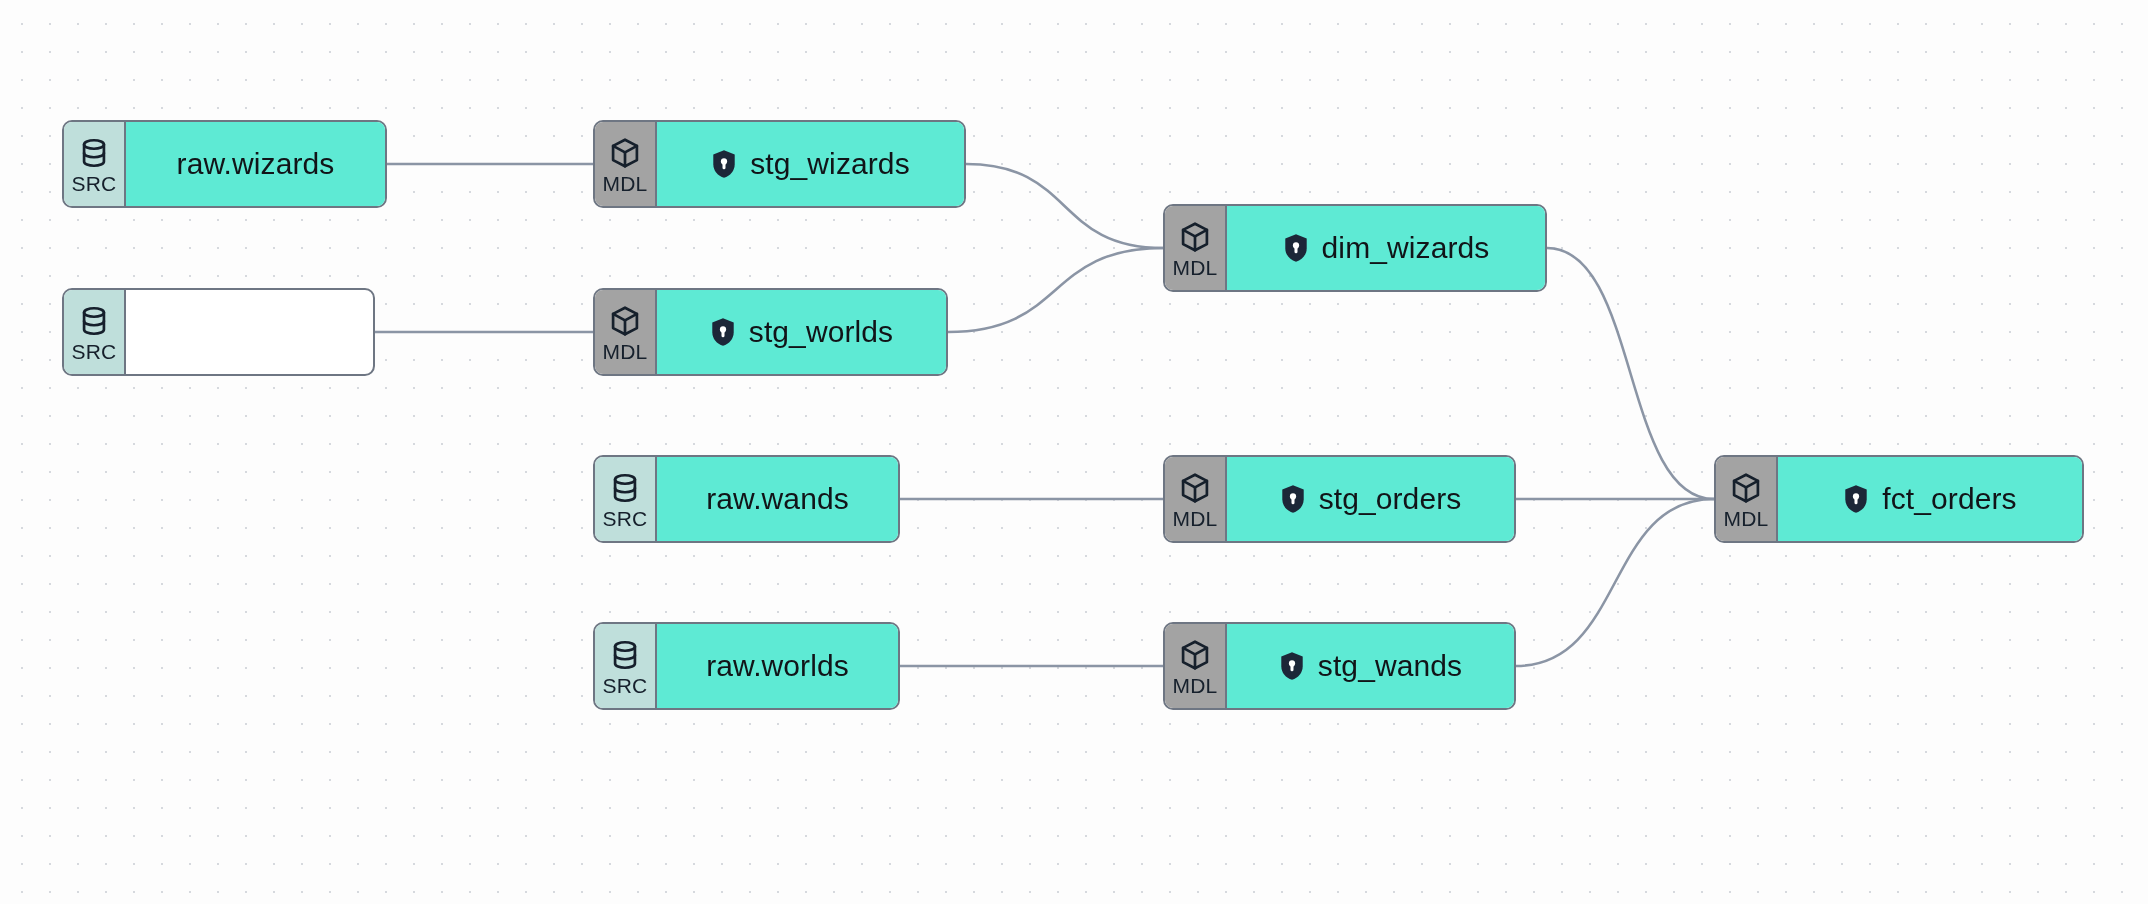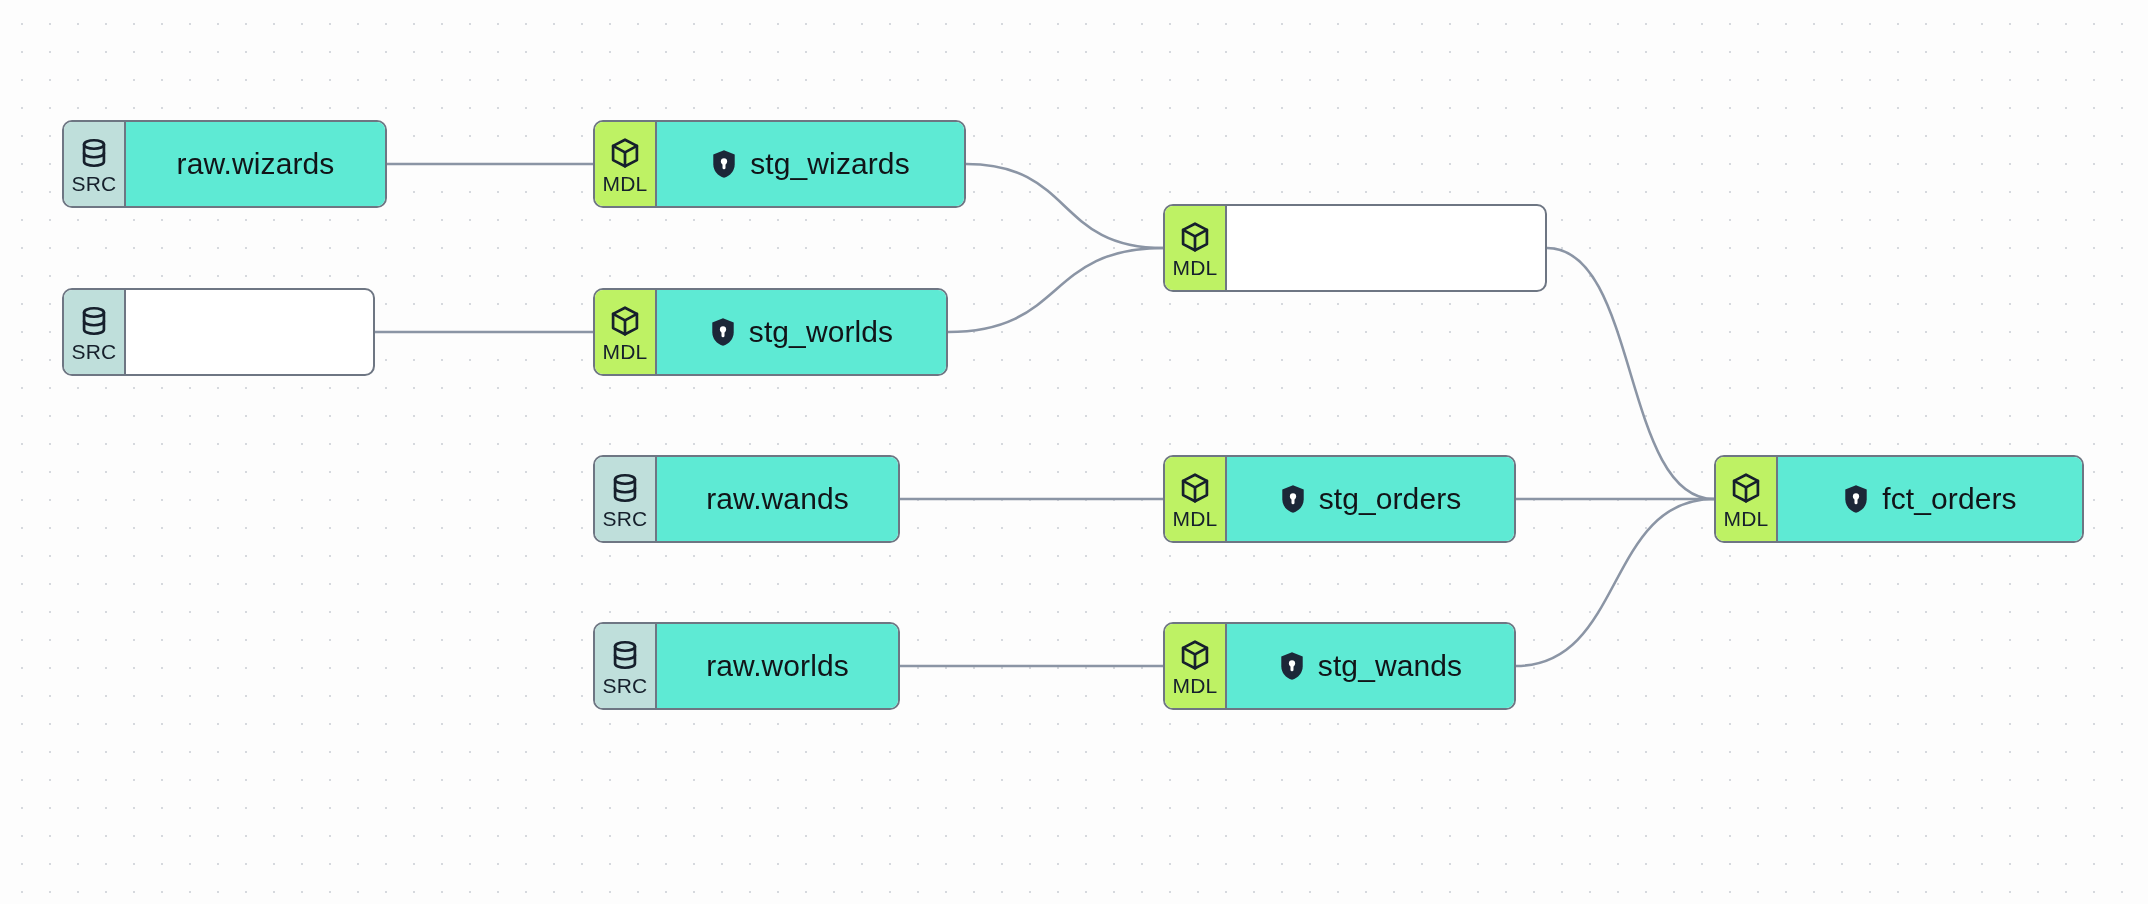--- a/index.html
+++ b/index.html
@@ -46,21 +46,21 @@
     flex: 0 0 auto;
     display: flex;
     flex-direction: column;
     align-items: center;
     justify-content: center;
     box-sizing: border-box;
     border-right: 2.2px solid #6e7683;
     padding: 6px 0 4px 0;
   }
   .node.src .badge { background: #bfdfdb; }
-  .node.mdl .badge { background: #bef264; }
+  .node.mdl .badge { background: #a3a3a3; }
 
   .badge svg {
     display: block;
   }
 
   .badge-label {
     font-size: 21px;
     line-height: 1;
     color: #16202c;
     letter-spacing: 0.2px;
@@ -255,20 +255,30 @@
         <div class="badge" style="width:62px">
           <span>
             <svg width="34" height="34" viewBox="0 0 24 24" fill="none" stroke="#16202c" stroke-width="1.9" stroke-linecap="round" stroke-linejoin="round">
     <path d="M12 2.6 20.4 7v10L12 21.4 3.6 17V7z"></path>
     <path d="M3.6 7 12 11.6 20.4 7"></path>
     <path d="M12 11.6v9.8"></path>
   </svg>
           </span>
           <span class="badge-label">MDL</span>
         </div>
+        <div class="body">
+          <span>
+            <svg class="shield-icon" width="26" height="30" viewBox="0 0 24 28" aria-hidden="true">
+    <path d="M12 1.2 22 5.1v9.1c0 6.1-4.2 10.9-10 12.6C6.2 25.1 2 20.3 2 14.2V5.1z" fill="#1c2738"></path>
+    <circle cx="12" cy="11.6" r="2.9" fill="#ffffff"></circle>
+    <rect x="10.6" y="12.6" width="2.8" height="6.2" rx="1.4" fill="#ffffff"></rect>
+  </svg>
+          </span>
+          <span class="node-label">dim_wizards</span>
+        </div>
       </div>
       <div class="node mdl" style="left: 1714px; top: 455px; width: 370px; height: 88px;">
         <div class="badge" style="width:62px">
           <span>
             <svg width="34" height="34" viewBox="0 0 24 24" fill="none" stroke="#16202c" stroke-width="1.9" stroke-linecap="round" stroke-linejoin="round">
     <path d="M12 2.6 20.4 7v10L12 21.4 3.6 17V7z"></path>
     <path d="M3.6 7 12 11.6 20.4 7"></path>
     <path d="M12 11.6v9.8"></path>
   </svg>
           </span>

